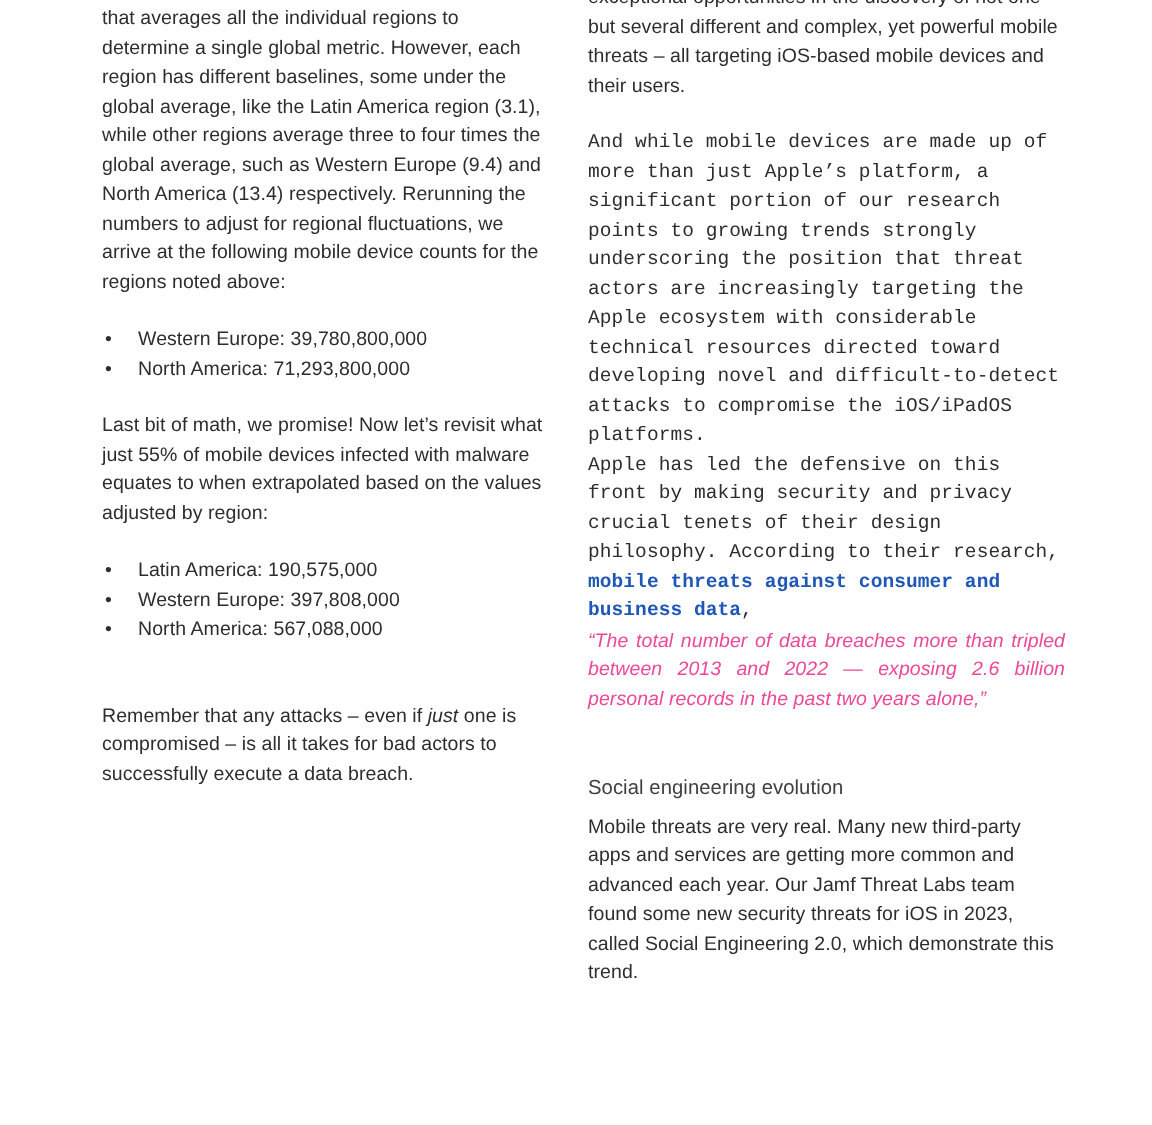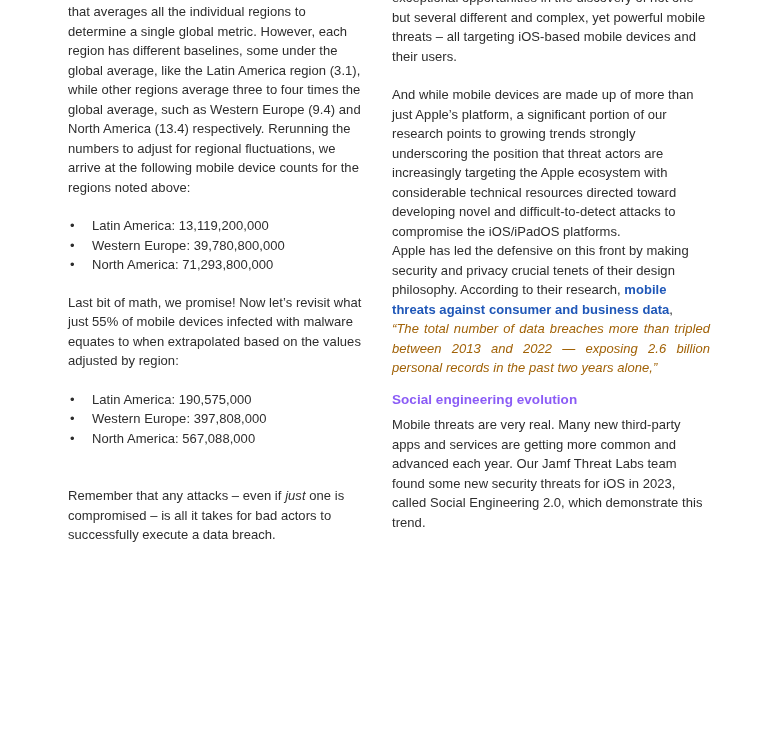--- a/index.html
+++ b/index.html
@@ -34,56 +34,55 @@
   li::before {
     content: "\2022";
     position: absolute;
     left: 2px;
     top: 0;
     color: #2d2d2d;
   }
 
   .final-para { margin-top: 38px; }
 
-  .apple-para { margin-bottom: 0; }
+  .apple-para { margin-bottom: 0; font-family: Liberation Mono, monospace; }
 
   .link {
     color: var(--link-color, #1f57b8);
     font-weight: bold;
     text-decoration: none;
     cursor: pointer;
   }
 
   .quote {
     font-style: italic;
     text-align: justify;
-    color: #a16207;
-    margin: 0 0 12px 0;
+    color: #ec4899;
+    margin: 0 0 40px 0;
   }
 
   .note-para { margin-bottom: 23px; }
 
   h3 {
     font-size: 13.5px;
-    font-weight: bold;
-    color: #8b5cf6;
+    font-weight: normal;
+    color: #404040;
     margin: 0 0 6px 0;
     line-height: 19.5px;
   }
 </style>
 </head>
 <body>
 
 <div class="page">
 
   <div class="col col-left">
     <p>that averages all the individual regions to determine a single global metric. However, each region has different baselines, some under the global average, like the Latin America region (3.1), while other regions average three to four times the global average, such as Western Europe (9.4) and North America (13.4) respectively. Rerunning the numbers to adjust for regional fluctuations, we arrive at the following mobile device counts for the regions noted above:</p>
 
     <ul>
-      <li>Latin America: 13,119,200,000</li>
       <li>Western Europe: 39,780,800,000</li>
       <li>North America: 71,293,800,000</li>
     </ul>
 
     <p>Last bit of math, we promise! Now let’s revisit what just 55% of mobile devices infected with malware equates to when extrapolated based on the values adjusted by region:</p>
 
     <ul>
       <li>Latin America: 190,575,000</li>
       <li>Western Europe: 397,808,000</li>
       <li>North America: 567,088,000</li>

